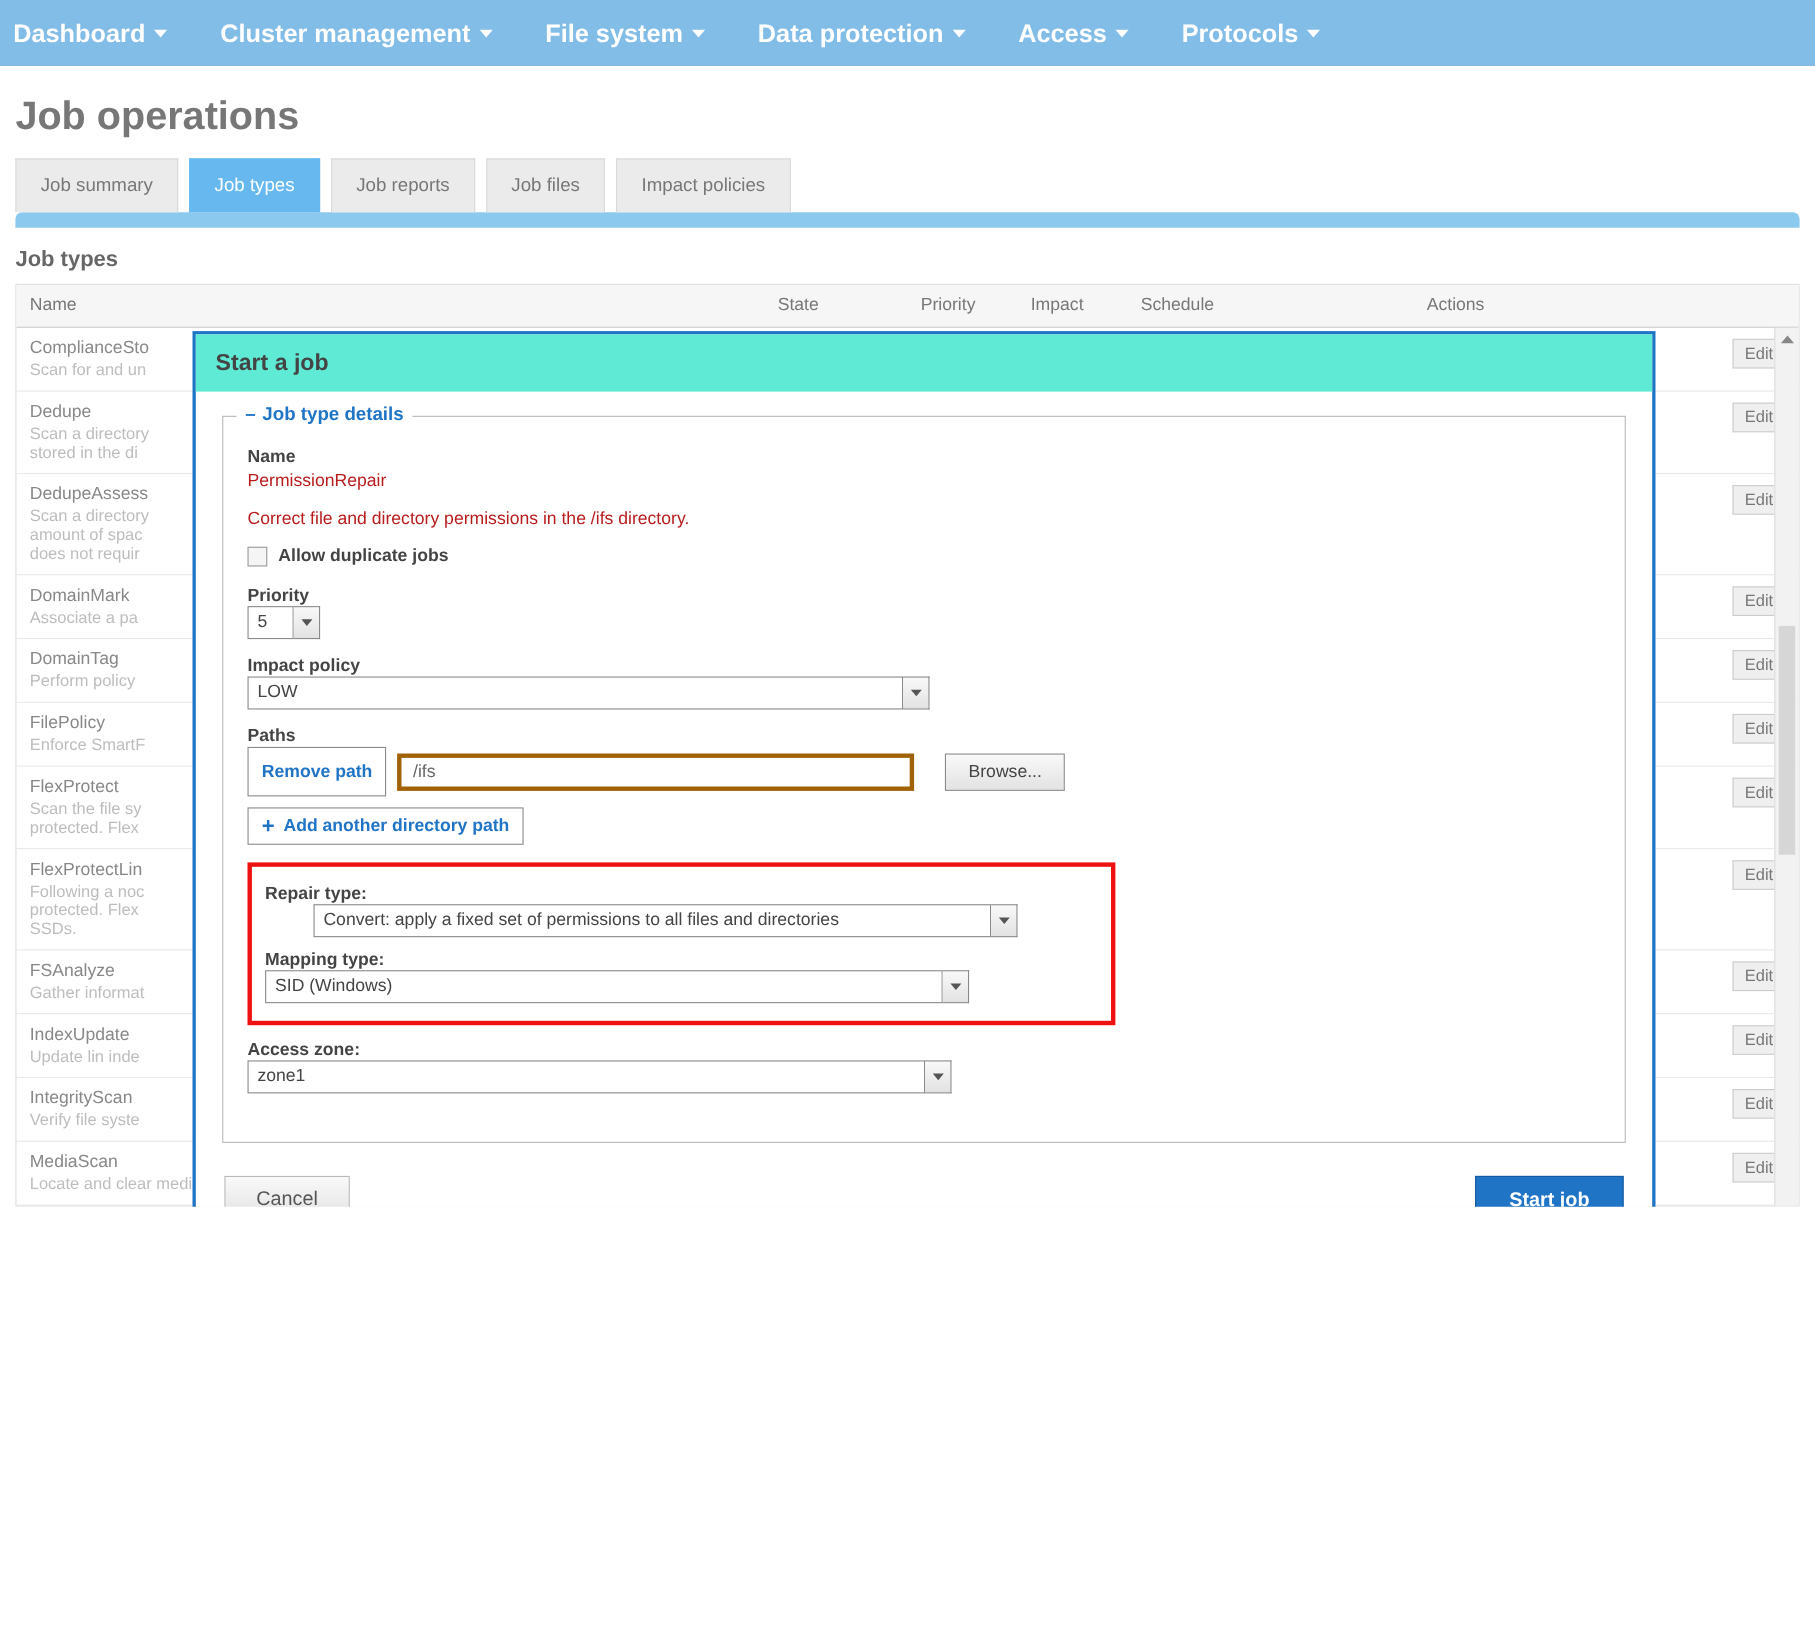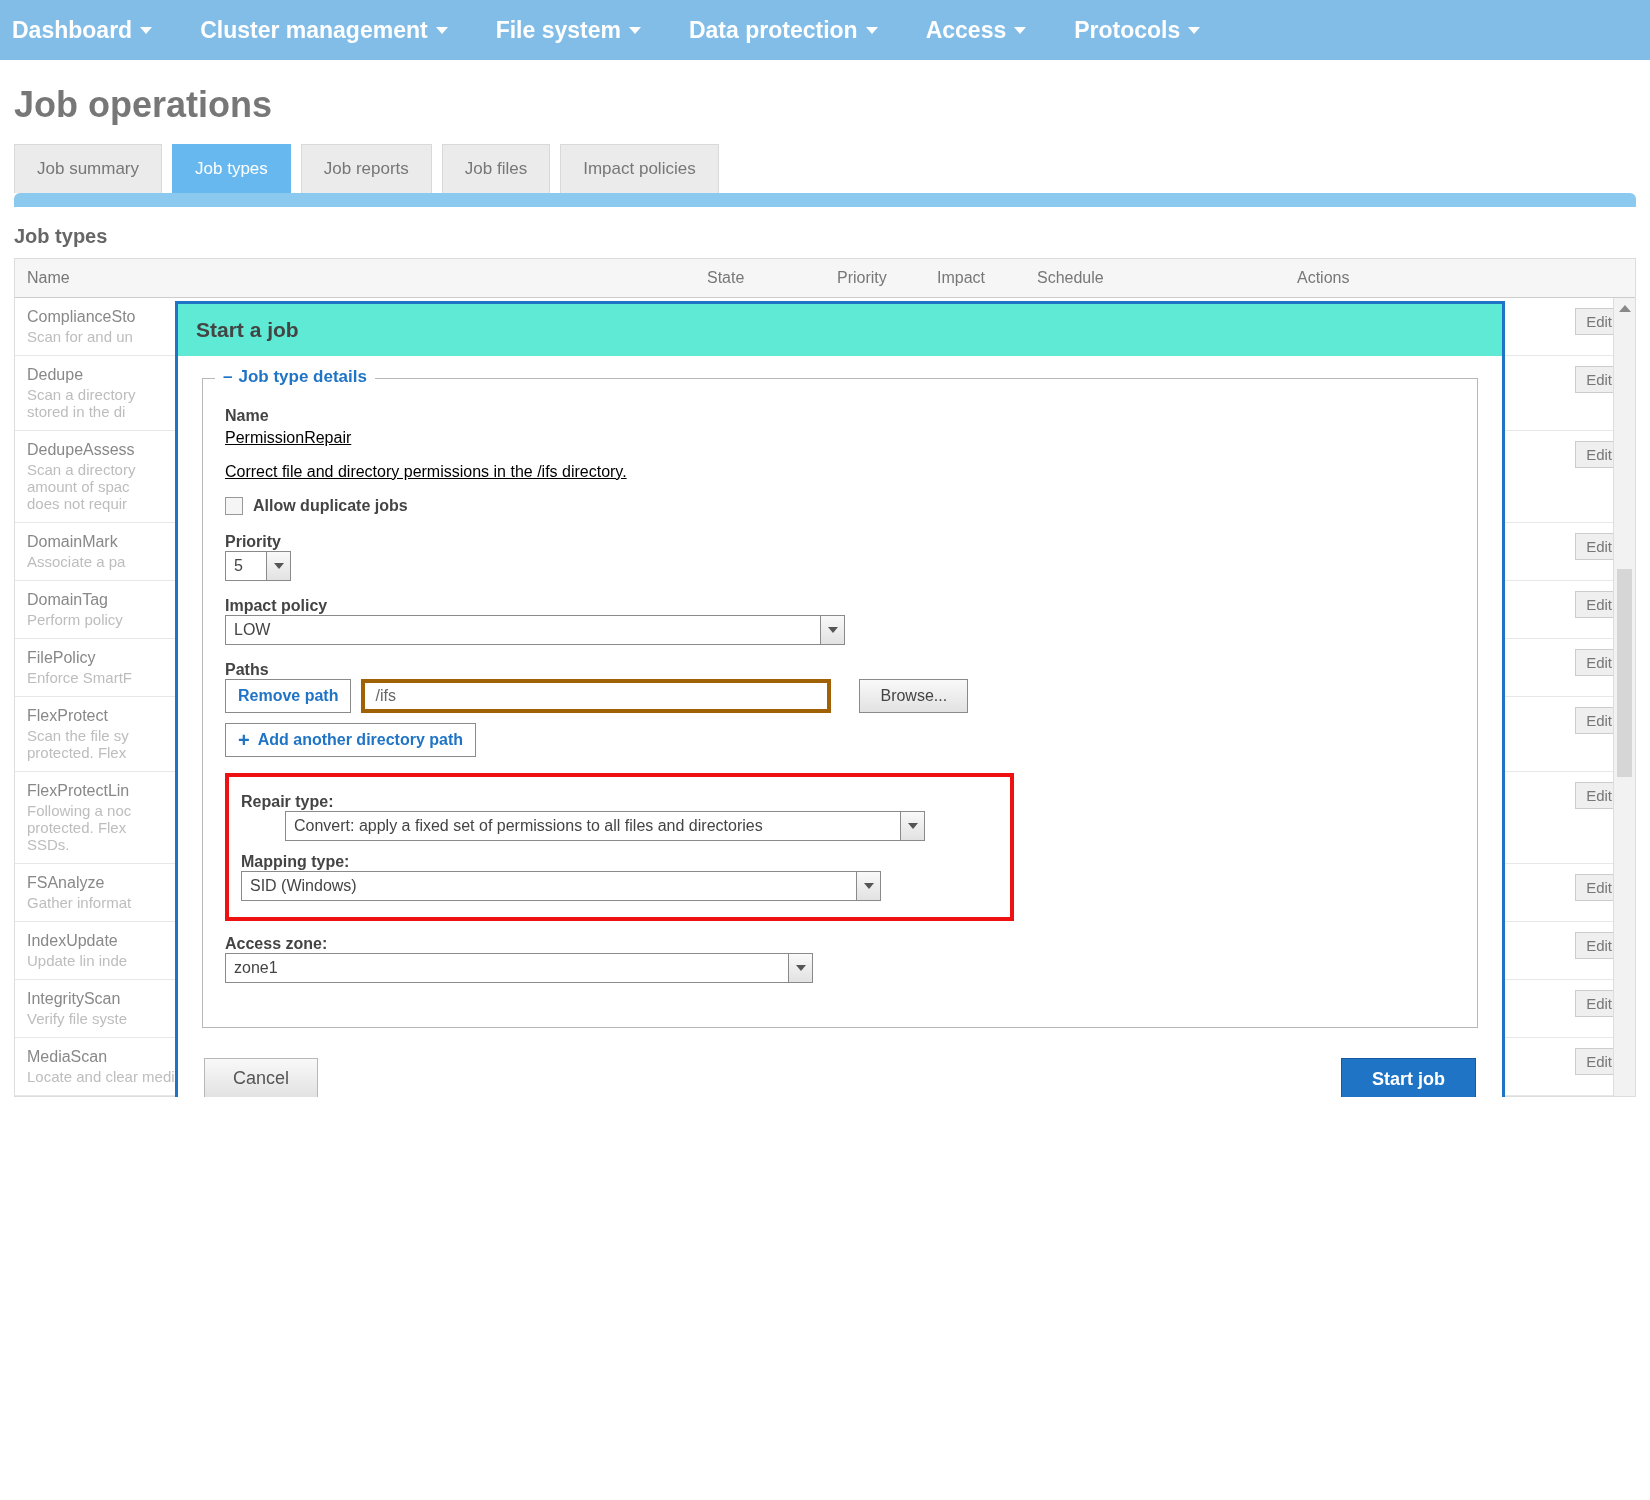--- a/index.html
+++ b/index.html
@@ -46,30 +46,30 @@
 .scroll-thumb { position: absolute; top: 34%; left: 3px; right: 3px; height: 26%; background: #d6d6d6; }
 
 
 .modal { position: absolute; left: 160px; top: 3px; width: 1330px; border: 3px solid #1f74c6; background: #fff; z-index: 10; }
 .modal-titlebar { background: #5eead4; color: #444; font-size: 21px; font-weight: 700; padding: 14px 18px; }
 .modal-body { padding: 22px 24px 10px; }
 .fieldset { border: 1px solid #b7b7b7; padding: 22px 22px 28px; position: relative; }
 .fieldset-legend { position: absolute; top: -12px; left: 12px; background: #fff; padding: 0 8px; color: #1f74c6; font-size: 17px; font-weight: 700; display: flex; align-items: center; gap: 6px; }
 .legend-dash { color: #1f74c6; font-weight: 900; }
 .fs-label { font-weight: 700; color: #444; font-size: 16px; margin-top: 6px; }
-.fs-val { color: #000000; font-size: 16px; margin: 4px 0 16px; text-decoration: underline; }
+.fs-val { color: #b91c1c; font-size: 16px; margin: 4px 0 16px; }
 .checkbox-row { display: flex; align-items: center; gap: 10px; font-weight: 700; color: #444; font-size: 16px; margin-bottom: 18px; }
 .chk { width: 18px; height: 18px; border: 1px solid #999; background: #f5f5f5; }
 .sel-wrap { display: flex; }
 .sel { border: 1px solid #8a8a8a; background: #fff; height: 30px; padding: 0 8px; color: #444; font-size: 16px; display: flex; align-items: center; }
 .sel-btn { width: 24px; height: 30px; border: 1px solid #8a8a8a; border-left: none; background: linear-gradient(#f9f9f9,#e2e2e2); display: flex; align-items: center; justify-content: center; cursor: pointer; }
 .minicaret { width: 0; height: 0; border-left: 5px solid transparent; border-right: 5px solid transparent; border-top: 6px solid #555; }
 .group { margin-bottom: 16px; }
 .paths-row { display: flex; gap: 10px; align-items: center; }
-.btn-remove { border: 1px solid #8a8a8a; background: #fff; color: #1f74c6; font-weight: 700; height: 34px; padding: 0 12px; cursor: pointer; font-size: 16px; }
+.btn-remove { border: 1px solid #8a8a8a; background: #fff; color: #1f74c6; font-weight: 700; height: 45px; padding: 0 12px; cursor: pointer; font-size: 16px; }
 .path-input { border: 4px solid #a16207; height: 34px; padding: 0 10px; flex: 0 0 470px; color: #666; font-size: 16px; }
 .btn-browse { border: 1px solid #8a8a8a; background: linear-gradient(#f9f9f9,#e2e2e2); height: 34px; padding: 0 20px; color: #444; font-size: 16px; cursor: pointer; margin-left: 18px; }
 .btn-add { border: 1px solid #8a8a8a; background: #fff; color: #1f74c6; font-weight: 700; height: 34px; padding: 0 12px; display: inline-flex; align-items: center; gap: 8px; margin-top: 10px; cursor: pointer; font-size: 16px; }
 .plus { color: #1f74c6; font-size: 20px; font-weight: 900; line-height: 1; }
 .redbox { border: 4px solid #e11; padding: 10px 12px 16px; margin-top: 12px; width: 789px; }
 .modal-footer { display: flex; justify-content: space-between; padding: 20px 26px 26px; }
 .btn-cancel { background: linear-gradient(#f9f9f9,#e2e2e2); border: 1px solid #b8b8b8; height: 40px; padding: 0 28px; color: #555; font-size: 18px; cursor: pointer; }
 .btn-start { background: #1f74c6; color: #fff; border: 1px solid #155a9e; height: 42px; padding: 0 30px; font-size: 18px; font-weight: 700; cursor: pointer; }
 </style>
 </head>
@@ -316,21 +316,21 @@
                 <div class="sel" style="flex:1;">SID (Windows)</div>
                 <div class="sel-btn">
                     <div class="minicaret"></div>
                   </div>
               </div>
             </div>
           </div>
 
           <div class="group" style="margin-top:14px;">
             <div class="fs-label">Access zone:</div>
-            <div class="sel-wrap" style="width:588px;">
+            <div class="sel-wrap" style="width:640px;">
               <div class="sel" style="flex:1;">zone1</div>
               <div class="sel-btn">
                   <div class="minicaret"></div>
                 </div>
             </div>
           </div>
 
         </div>
       </div>
       <div class="modal-footer">

